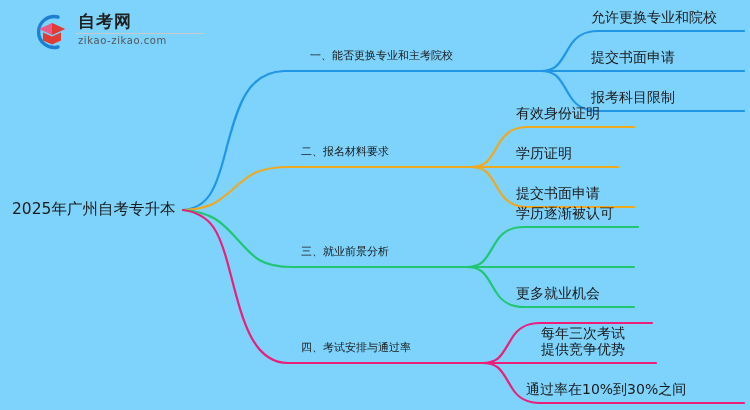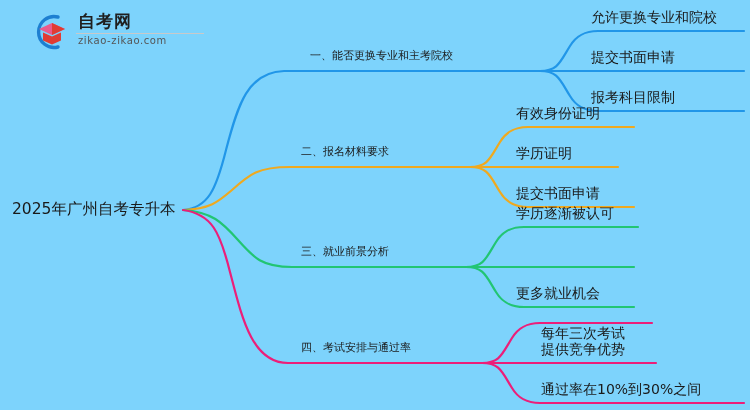--- a/index.html
+++ b/index.html
@@ -155,15 +155,15 @@
   <div class="node-label leaf-label" style="left:516px; top:145px;">学历证明</div>
   <div class="node-label leaf-label" style="left:516px; top:185px;">提交书面申请</div>
 
   <div class="node-label branch-label" style="left:301px; top:244px;">三、就业前景分析</div>
   <div class="node-label leaf-label" style="left:516px; top:205px;text-align:right;">学历逐渐被认可</div>
   <div class="node-label leaf-label" style="left:516px; top:285px;">更多就业机会</div>
 
   <div class="node-label branch-label" style="left:301px; top:340px;">四、考试安排与通过率</div>
   <div class="node-label leaf-label" style="left:541px; top:301px;margin-top:24px;">每年三次考试</div>
   <div class="node-label leaf-label" style="left:541px; top:341px;">提供竞争优势</div>
-  <div class="node-label leaf-label" style="left:541px; top:381px;">通过率在10%到30%之间</div>
+  <div class="node-label leaf-label" style="left:526px; top:381px;">通过率在10%到30%之间</div>
 
 </div>
 
 </body></html>

